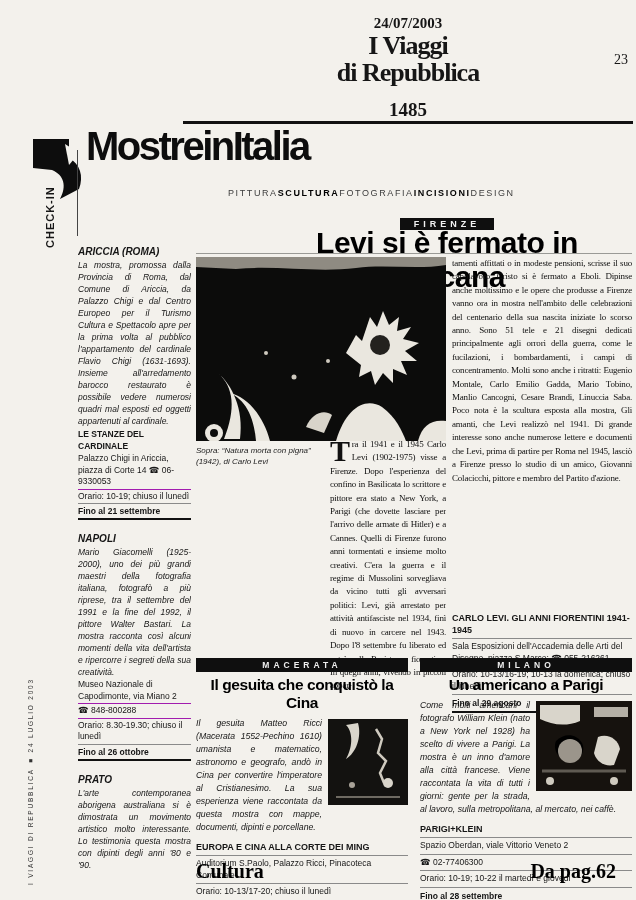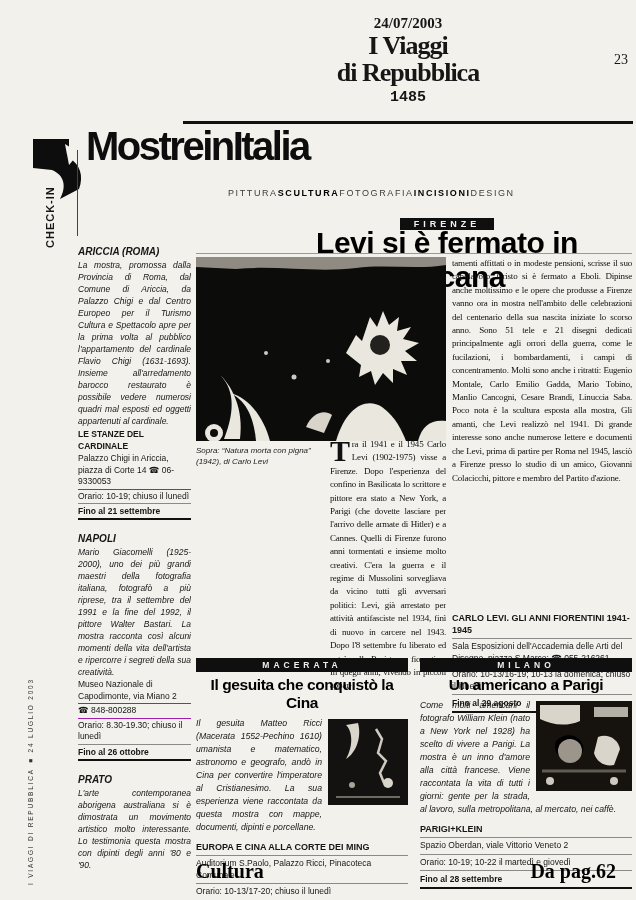--- a/index.html
+++ b/index.html
@@ -6,21 +6,21 @@
   .page{position:relative;width:636px;height:900px;margin:0 auto;background:#f3f1ec;
         color:#161616;font-family:"Liberation Sans",sans-serif;overflow:hidden;}
 
   
   .pagenum{position:absolute;top:8px;right:8px;font:14px "Liberation Serif",serif;margin-top:44px;}
   .masthead{position:absolute;top:16px;left:183px;width:450px;text-align:center;
             font-family:"Liberation Serif",serif;font-weight:bold;line-height:1.05;}
   .m-date{font-size:15px;}
   .m-t1{font-size:26px;letter-spacing:-1px;}
   .m-t2{font-size:26px;letter-spacing:-1px;}
-  .m-issue{font-size:15px;margin-top:4px;font-family:Liberation Mono, monospace;}
+  .m-issue{font-size:19px;margin-top:14px;}
   .masthead-rule{position:absolute;top:121px;left:183px;width:450px;border-top:3px solid #111;}
 
   
   .logo{position:absolute;top:138px;left:32px;}
   .vline{position:absolute;left:77px;top:150px;height:86px;border-left:1px solid #444;}
   .section-title{position:absolute;top:124px;left:86px;font-size:40px;font-weight:bold;
                  letter-spacing:-2.5px;color:#0d0d0d;}
   .section-subtitle{position:absolute;top:188px;left:228px;font-size:9px;letter-spacing:1.6px;
                     white-space:nowrap;}
   .seg-light{color:#3c3c3c;font-weight:normal;}
@@ -206,20 +206,21 @@
         <path d="M62,36 c10,-4 20,2 22,12 l-6,16 c-10,2 -18,-4 -20,-12 Z" fill="#d9d5cb"></path>
         <path d="M6,70 h84" stroke="#5f5a52" stroke-width="3"></path>
         <circle cx="14" cy="80" r="4" fill="#cfcabf"></circle>
         <circle cx="78" cy="80" r="4" fill="#cfcabf"></circle>
       </svg>
       <span>Come molti americani il fotografo William Klein (nato a New York nel 1928) ha scelto di vivere a Parigi. La mostra è un inno d'amore alla città francese. Viene raccontata la vita di tutti i giorni: gente per la strada, al lavoro, sulla metropolitana, al mercato, nei caffè.</span>
     </div>
     <div class="b-info">
       <div class="i-title">PARIGI+KLEIN</div>
       <div class="i-line">Spazio Oberdan, viale Vittorio Veneto 2</div>
+      <div class="i-line">☎ 02-77406300</div>
       <div class="i-line">Orario: 10-19; 10-22 il martedì e giovedì</div>
       <div class="i-until">Fino al 28 settembre</div>
     </div>
   </div>
 
   <div class="footer-left">Cultura</div>
   <div class="footer-right">Da pag.62</div>
 
 </div>
 

